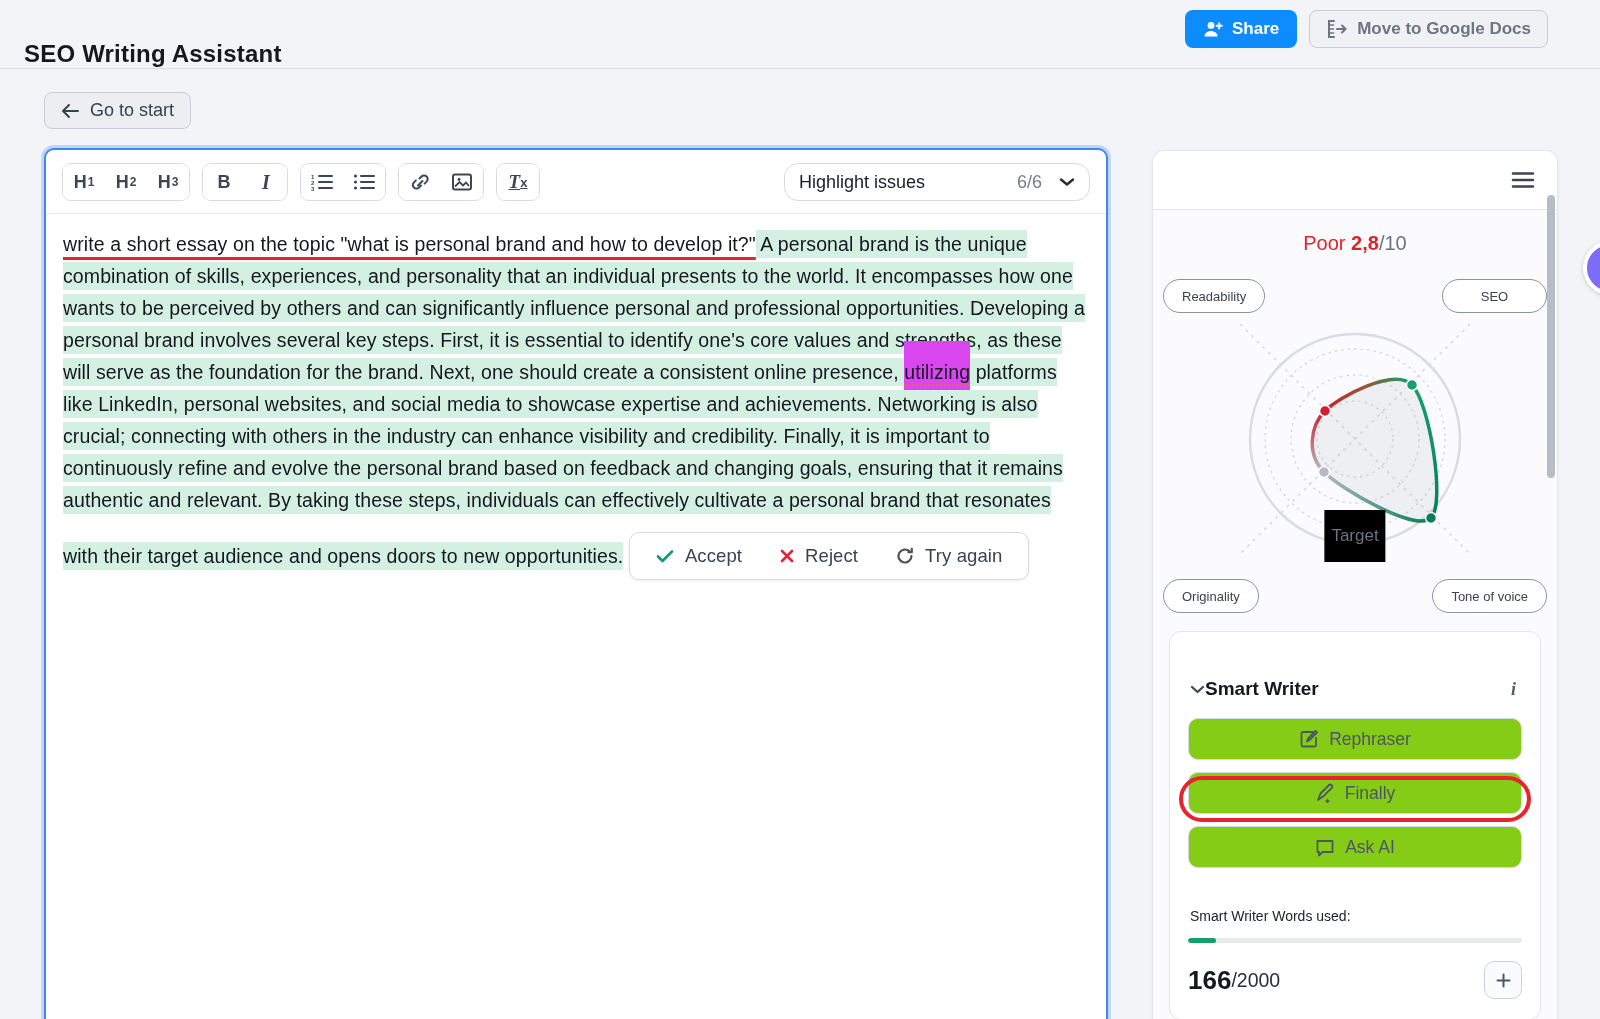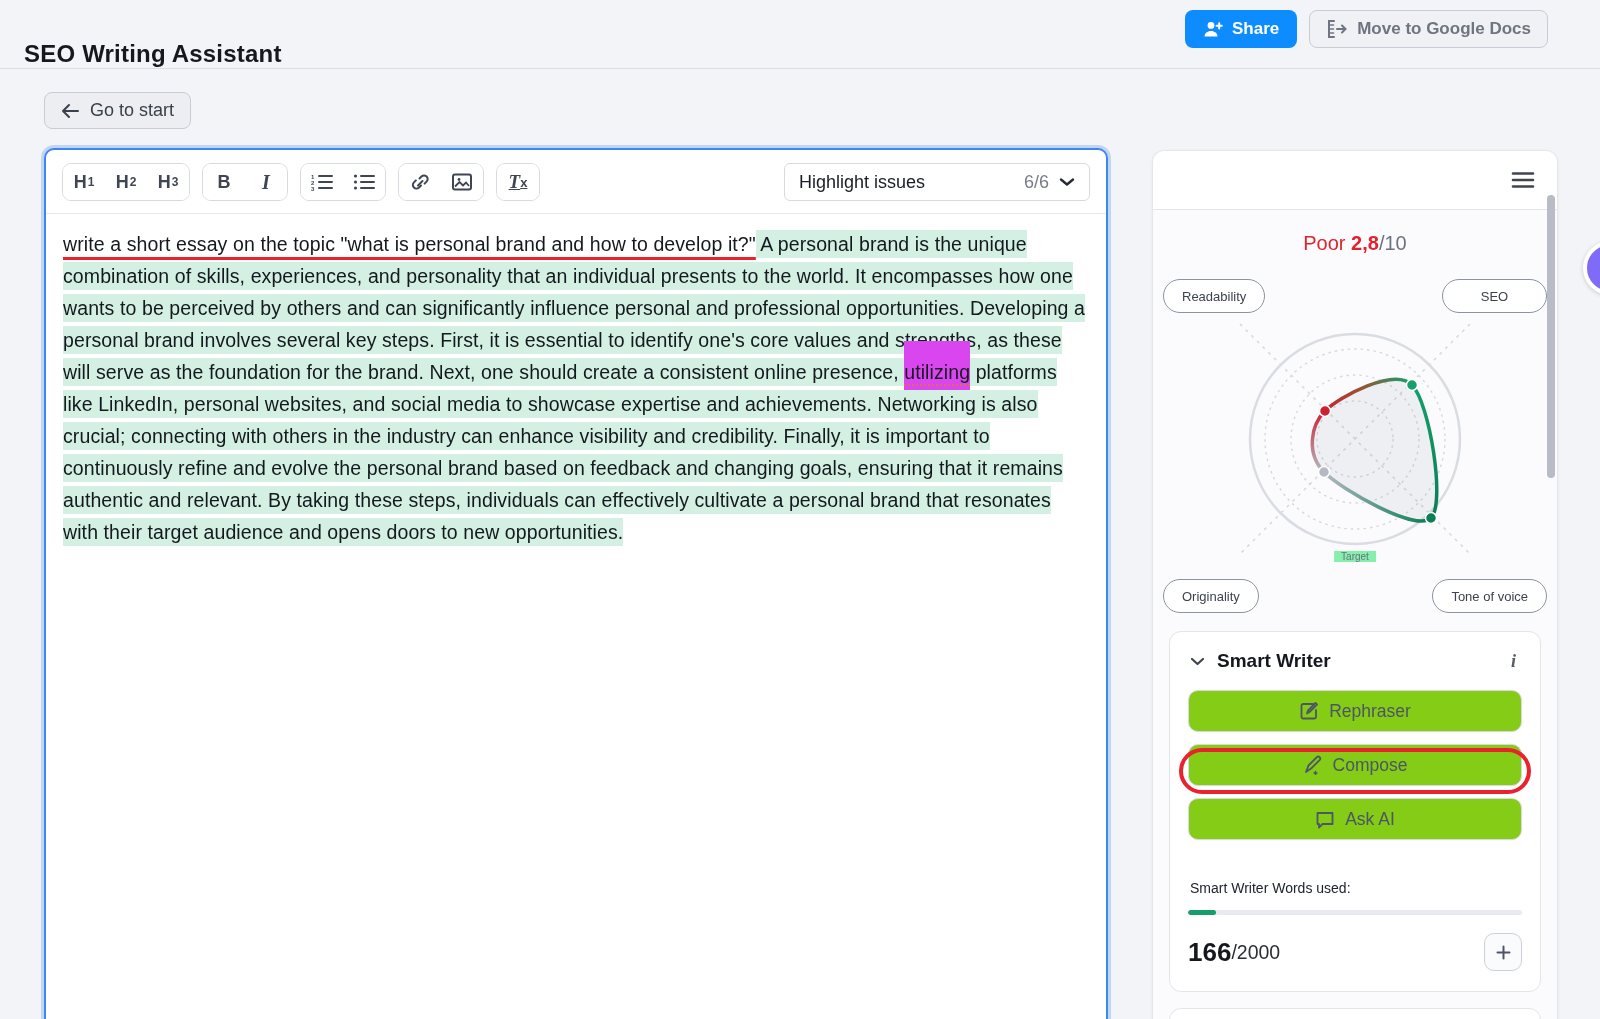--- a/index.html
+++ b/index.html
@@ -35,22 +35,22 @@
   .editor-toolbar { display:flex; align-items:center; padding:13px 16px 12px 16px; gap:12px; }
   .tb-group { display:flex; border:1px solid #d7dae0; border-radius:9px; background:#fff; height:38px; align-items:stretch; overflow:hidden; }
   .tb-btn { min-width:42px; padding:0 10px; display:flex; align-items:center; justify-content:center;
             font-size:18px; font-weight:700; color:#3f4653; background:#fff; }
   .tb-btn sub { font-size:12px; font-weight:700; margin-left:1px; }
   .tb-btn.italic { font-style:italic; font-family:"Liberation Serif", serif; font-size:20px; }
   .tb-btn svg { display:block; }
   .tb-clear { font-family:"Liberation Serif", serif; font-style:italic; text-decoration:underline; font-size:19px; }
   .tb-clear b { font-style:normal; font-family:"Liberation Sans", sans-serif; font-size:13px; }
   .highlight-select {
-    margin-left:auto; width:306px; height:38px; border:1px solid #d7dae0; border-radius:6px;
-    display:flex; align-items:center; padding:0 14px; background:#fff;
+    margin-left:auto; width:306px; height:38px; border:1px solid #d7dae0; border-radius:14px;
+    display:flex; align-items:center; padding:0 14px; background:#fff;gap:7px;
   }
   .highlight-select .hl-label { font-size:18px; color:#191d25; }
   .highlight-select .hl-count { margin-left:auto; font-size:18px; color:#767c88; }
   .highlight-select .chev { margin-left:10px; }
   .editor-divider { height:1px; background:#e6e8ec; width:100%; }
   .editor-text {
     padding:14px 17px 0 17px; font-size:19.5px; line-height:32px; color:#15181e;
     width:1060px; letter-spacing:.1px;
   }
   .prompt-underline {
@@ -80,27 +80,27 @@
   .pill-row { display:flex; justify-content:space-between; padding:0 10px; margin-top:24px; }
   .pill-row.bottom { margin-top:0; }
   .pill {
     border:1.5px solid #8b93a2; border-radius:17px; height:34px; background:#fff;
     display:inline-flex; align-items:center; justify-content:center; padding:0 18px;
     font-size:13px; color:#3c4250;
   }
   .gauge-wrap { position:relative; width:260px; margin:4px auto 8px auto; }
   .target-label {
     position:absolute; left:50%; transform:translateX(-50%); bottom:9px;
-    background:#86efac; padding:0 7px; font-size:10px; color:#6b7280;
+    background:#000000; padding:16px 7px; font-size:17px; color:#6b7280;
   }
   .sw-card {
     margin:18px 16px 0 16px; background:#fff; border:1px solid #e3e5ea; border-radius:12px;
     padding:16px 18px 20px 18px; position:relative;
   }
-  .sw-head { display:flex; align-items:center; gap:12px; padding:2px 2px 6px 2px; }
+  .sw-head { display:flex; align-items:center; gap:0; padding:2px 2px 6px 2px;margin-top:28px; }
   .sw-title { font-size:19px; font-weight:700; color:#16181f; }
   .sw-info { margin-left:auto; font-family:"Liberation Serif", serif; font-style:italic; font-weight:700;
              font-size:18px; color:#555c68; padding-right:4px; }
   .sw-btn {
     width:100%; height:42px; margin-top:12px; background:#84cc16; border:1px solid #d7dae0;
     border-radius:10px; display:flex; align-items:center; justify-content:center; gap:10px;
     font-size:17.5px; color:#4e5564; font-weight:500;
   }
   .compose-wrap { position:relative; }
   .compose-ring {
@@ -234,20 +234,47 @@
             <path d="M2 2.5l6 5 6-5"></path>
           </svg>
       </span>
     </div>
   </div>
   <div class="editor-divider"></div>
 
   <div class="editor-text">
     <span class="prompt-underline">write a short essay on the topic "what is personal brand and how to develop it?"</span><span class="gen-highlight"> A personal brand is the unique combination of skills, experiences, and personality that an individual presents to the world. It encompasses how one wants to be perceived by others and can significantly influence personal and professional opportunities. Developing a personal brand involves several key steps. First, it is essential to identify one's core values and strengths, as these will serve as the foundation for the brand. Next, one should create a consistent online presence, </span><span class="word-flag">utilizing</span><span class="gen-highlight"> platforms like LinkedIn, personal websites, and social media to showcase expertise and achievements. Networking is also crucial; connecting with others in the industry can enhance visibility and credibility. Finally, it is important to continuously refine and evolve the personal brand based on feedback and changing goals, ensuring that it remains authentic and relevant. By taking these steps, individuals can effectively cultivate a personal brand that resonates with their target audience and opens doors to new opportunities.</span>
 
+    <div class="suggestion-bar">
+      <div class="sug-item">
+        <span class="icon">
+          <svg width="18" height="14" viewBox="0 0 18 14" fill="none" stroke="#0f9d63" stroke-width="2.6" stroke-linecap="round" stroke-linejoin="round">
+              <path d="M2 7.5l4.5 4.5L16 2.5"></path>
+            </svg>
+        </span>
+        <span>Accept</span>
+      </div>
+      <div class="sug-item">
+        <span class="icon">
+          <svg width="14" height="14" viewBox="0 0 14 14" fill="none" stroke="#e02434" stroke-width="2.6" stroke-linecap="round">
+              <path d="M2 2l10 10M12 2L2 12"></path>
+            </svg>
+        </span>
+        <span>Reject</span>
+      </div>
+      <div class="sug-item">
+        <span class="icon">
+          <svg width="18" height="18" viewBox="0 0 18 18" fill="none" stroke="#4b515e" stroke-width="2.2" stroke-linecap="round">
+            <path d="M15.5 9a6.5 6.5 0 11-1.9-4.6"></path>
+            <path d="M15.8 1.8v3.4h-3.4" stroke-linejoin="round"></path>
+          </svg>
+        </span>
+        <span>Try again</span>
+      </div>
+    </div>
   </div>
 </div>
 
 <div class="panel">
   <div class="panel-toolbar">
     <span class="icon">
       <svg width="24" height="18" viewBox="0 0 24 18" fill="none" stroke="#3e4450" stroke-width="2.6" stroke-linecap="round">
           <path d="M2 2.5h20M2 9h20M2 15.5h20"></path>
         </svg>
     </span>
@@ -335,21 +362,21 @@
     </button>
 
     <div class="compose-wrap">
       <button class="sw-btn">
         <span class="icon">
           <svg width="20" height="20" viewBox="0 0 20 20" fill="none" stroke="#4e5564" stroke-width="1.8" stroke-linecap="round" stroke-linejoin="round">
             <path d="M3 17l2.5-6.5L14 2a2 2 0 012.8 2.8L8.3 13.3 3 17z"></path>
             <path d="M12.5 16.5v3M11 18h3" stroke-width="1.5"></path>
           </svg>
         </span>
-        <span>Compose</span>
+        <span>Finally</span>
       </button>
       <div class="compose-ring"></div>
     </div>
 
     <button class="sw-btn">
       <span class="icon">
         <svg width="20" height="19" viewBox="0 0 20 19" fill="none" stroke="#4e5564" stroke-width="1.8" stroke-linejoin="round">
           <path d="M2.5 3h15v11h-10L4 17.5V14H2.5z"></path>
         </svg>
       </span>

